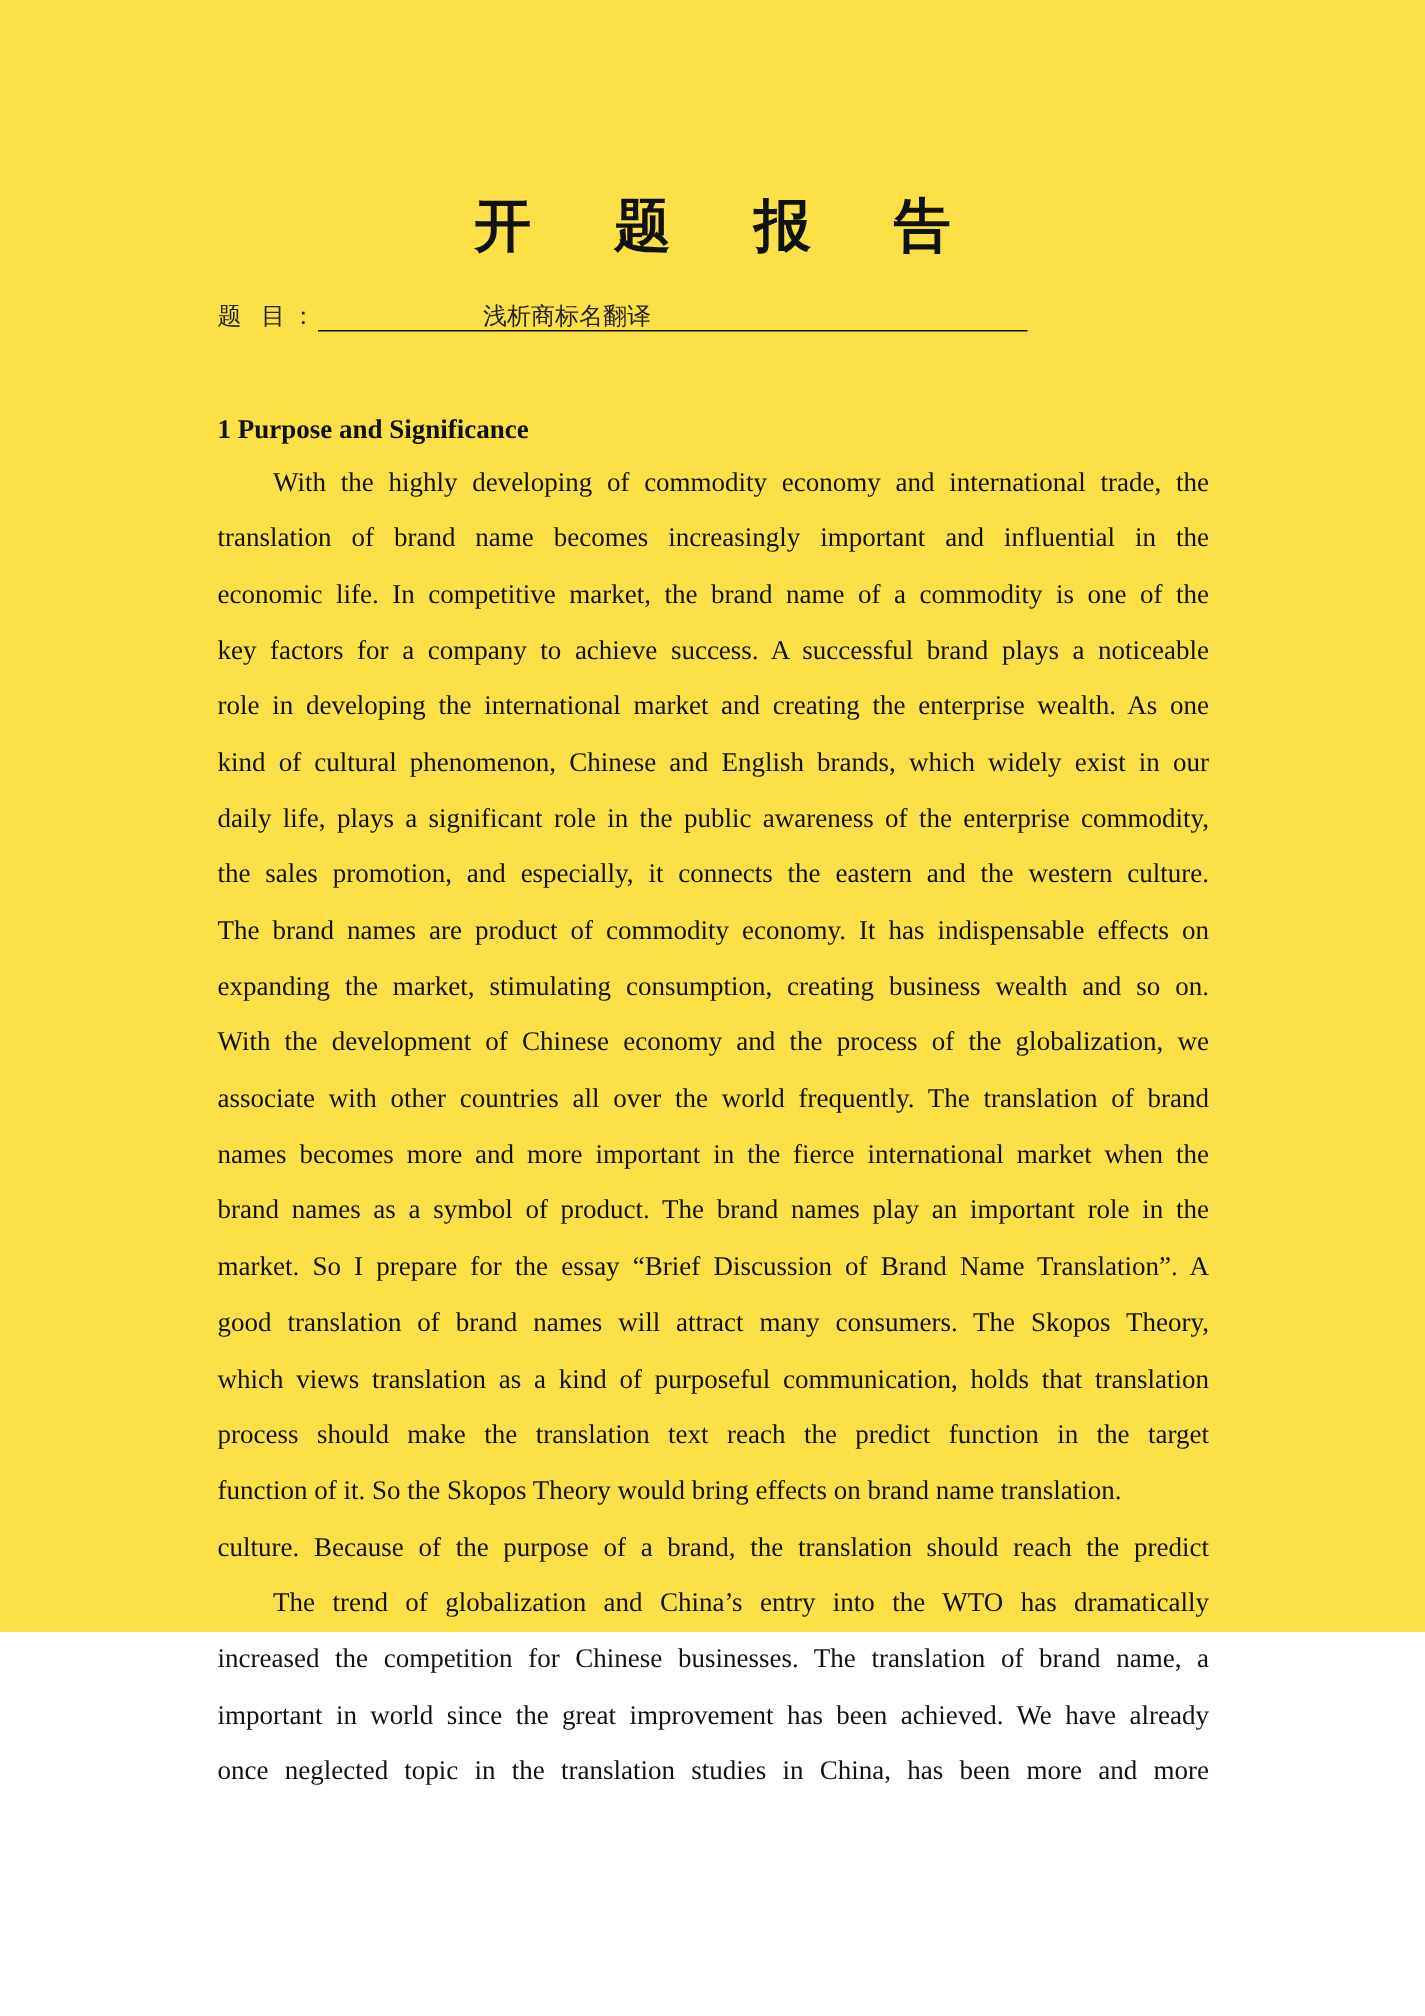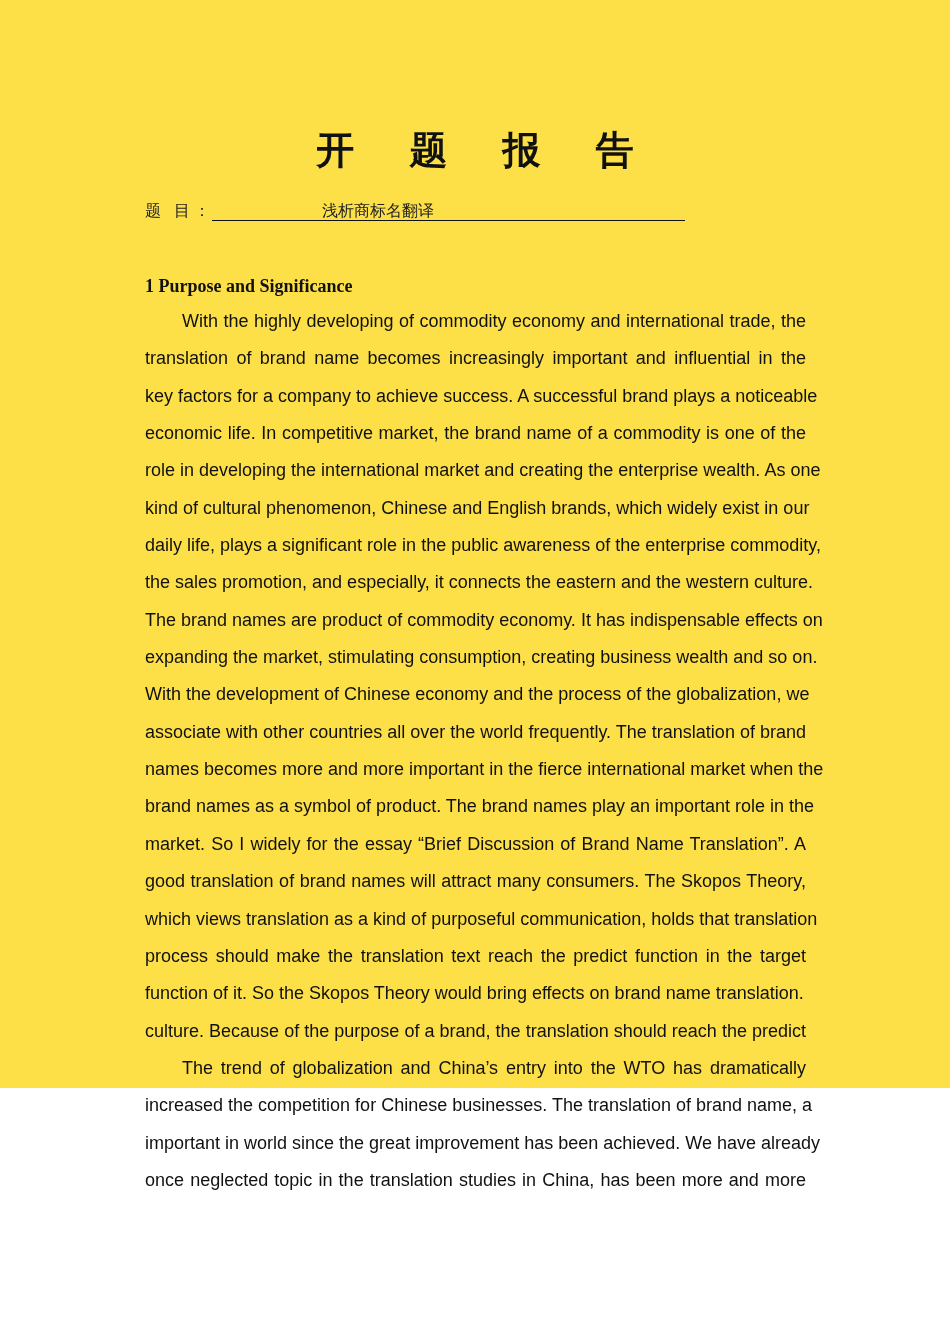--- a/index.html
+++ b/index.html
@@ -20,21 +20,21 @@
     position: absolute; left: 67px; top: 0; width: 473px; height: 22px;
     border-bottom: 1px solid #111; box-sizing: border-box;
   }
   .topic-value span { position: absolute; left: 110px; top: 0; font-size: 16px; text-align: right; }
   .heading {
     position: absolute; left: 145px; top: 274px;
     font-family: Liberation Serif, serif; font-weight: bold; font-size: 18px; line-height: 24px;
   }
   .body-text { position: absolute; left: 145px; top: 309px; width: 661px; }
   .line {
-    font-family: Liberation Sans, sans-serif; font-size: 18px; height: 37.35px; line-height: 24px;
+    font-family: Liberation Serif, serif; font-size: 18px; height: 37.35px; line-height: 24px;
     text-align: justify; text-align-last: justify; white-space: nowrap; overflow: visible;
   }
   .line.last { text-align-last: left; }
   .line.indent { padding-left: 37px; }
 </style>
 </head>
 <body>
 
 <div class="page">
 
@@ -51,33 +51,33 @@
       <span>浅析商标名翻译</span>
     </div>
   </div>
 
   <div class="heading">1 Purpose and Significance</div>
 
   <div class="body-text">
     <div>
       <div class="line indent">With the highly developing of commodity economy and international trade, the</div>
       <div class="line">translation of brand name becomes increasingly important and influential in the</div>
+      <div class="line">economic life. In competitive market, the brand name of a commodity is one of the</div>
       <div class="line">key factors for a company to achieve success. A successful brand plays a noticeable</div>
-      <div class="line">economic life. In competitive market, the brand name of a commodity is one of the</div>
       <div class="line">role in developing the international market and creating the enterprise wealth. As one</div>
       <div class="line">kind of cultural phenomenon, Chinese and English brands, which widely exist in our</div>
       <div class="line">daily life, plays a significant role in the public awareness of the enterprise commodity,</div>
       <div class="line">the sales promotion, and especially, it connects the eastern and the western culture.</div>
       <div class="line">The brand names are product of commodity economy. It has indispensable effects on</div>
       <div class="line">expanding the market, stimulating consumption, creating business wealth and so on.</div>
       <div class="line">With the development of Chinese economy and the process of the globalization, we</div>
       <div class="line">associate with other countries all over the world frequently. The translation of brand</div>
       <div class="line">names becomes more and more important in the fierce international market when the</div>
       <div class="line">brand names as a symbol of product. The brand names play an important role in the</div>
-      <div class="line">market. So I widely for the essay “Brief Discussion of Brand Name Translation”. A</div>
+      <div class="line">market. So I prepare for the essay “Brief Discussion of Brand Name Translation”. A</div>
       <div class="line">good translation of brand names will attract many consumers. The Skopos Theory,</div>
       <div class="line">which views translation as a kind of purposeful communication, holds that translation</div>
       <div class="line">process should make the translation text reach the predict function in the target</div>
       <div class="line last">function of it. So the Skopos Theory would bring effects on brand name translation.</div>
       <div class="line">culture. Because of the purpose of a brand, the translation should reach the predict</div>
     </div>
     <div>
       <div class="line indent">The trend of globalization and China’s entry into the WTO has dramatically</div>
       <div class="line">increased the competition for Chinese businesses. The translation of brand name, a</div>
       <div class="line">important in world since the great improvement has been achieved. We have already</div>

